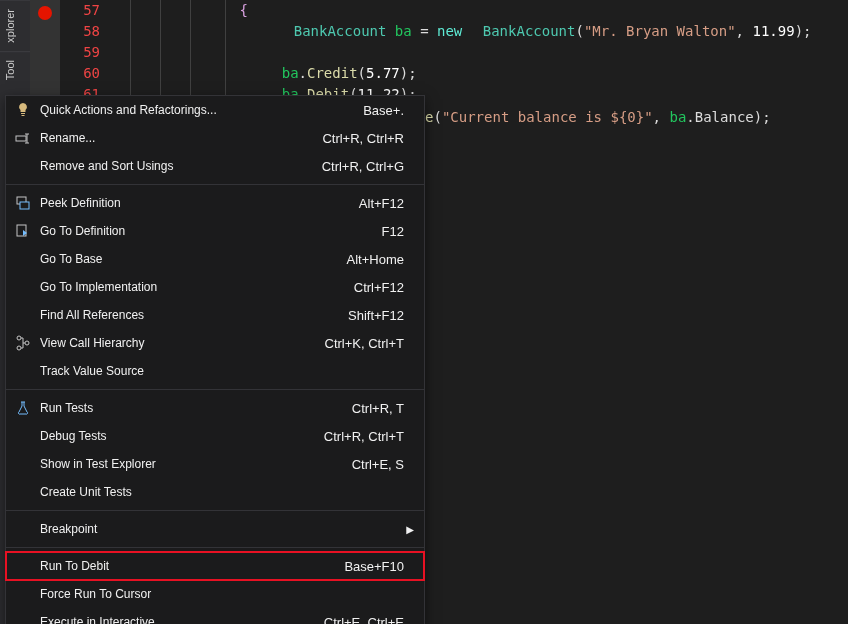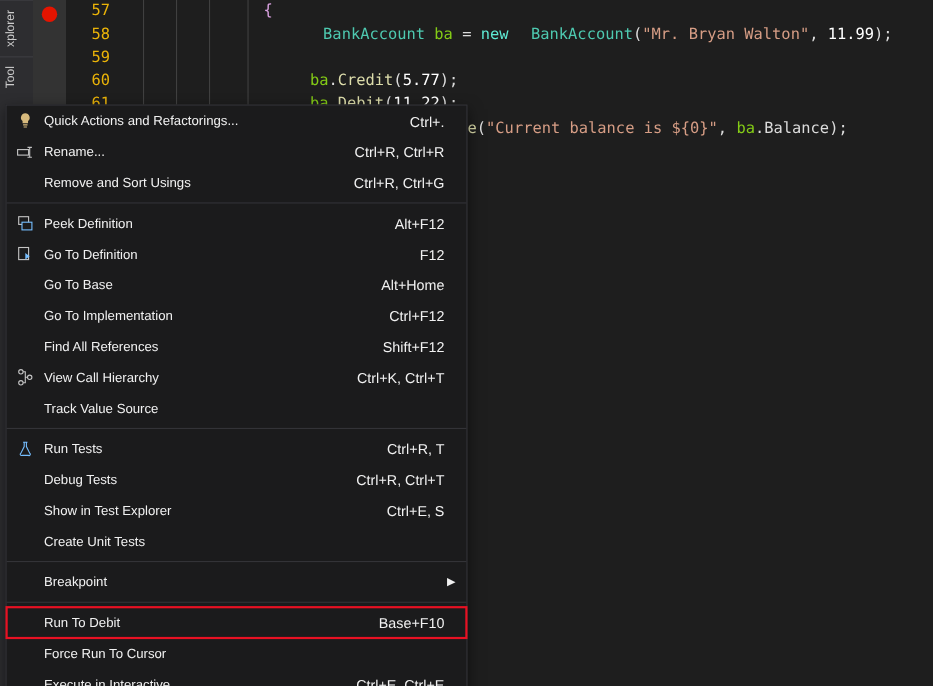--- a/index.html
+++ b/index.html
@@ -55,21 +55,21 @@
     }
     .line-numbers {
       position: absolute;
       left: 60px;
       top: 0;
       width: 50px;
       height: 100px;
       background: #1e1e1e;
       font-family: Consolas, monospace;
       font-size: 14px;
-      color: #eab308;
+      color: #ef4444;
       text-align: right;
       padding-right: 10px;
     }
     .line-num {
       height: 21px;
       line-height: 21px;
     }
     .code-area {
       position: absolute;
       left: 130px;
@@ -85,21 +85,21 @@
       top: 0;
       height: 100px;
     }
     .code-line {
       height: 21px;
       white-space: pre;
     }
     .tok-punct { color: #dcdcdc; }
     .tok-brace { color: #d8a0df; }
     .tok-type { color: #4ec9b0; margin-left: 12px; }
-    .tok-var { color: #84cc16; }
+    .tok-var { color: #22c55e; }
     .tok-keyword { color: #5eead4; }
     .tok-string { color: #d69d85; }
     .tok-number { color: #ffffff; }
     .tok-method { color: #dcdcaa; }
     .tok-prop { color: #dcdcdc; }
 
     .context-menu {
       position: absolute;
       left: 5px;
       top: 95px;
@@ -189,21 +189,21 @@
 
 <div class="context-menu">
 
   <div class="menu-item">
     <span class="menu-icon">
       <svg width="16" height="16" viewBox="0 0 16 16">
           <path d="M8 1a4 4 0 0 0-2.5 7.1V10h5V8.1A4 4 0 0 0 8 1zM6 11h4v1H6zm.5 2h3v1h-3z" fill="#d7ba7d"></path>
         </svg>
     </span>
     <span class="menu-label">Quick Actions and Refactorings...</span>
-    <span class="menu-shortcut">Ctrl+.</span>
+    <span class="menu-shortcut">Base+.</span>
   </div>
 
   <div class="menu-item">
     <span class="menu-icon">
       <svg width="16" height="16" viewBox="0 0 16 16">
           <rect x="1" y="6" width="10" height="5" fill="none" stroke="#c5c5c5"></rect>
           <path d="M12 4v9M10 4h4M10 13h4" stroke="#c5c5c5" fill="none"></path>
         </svg>
     </span>
     <span class="menu-label">Rename...</span>

